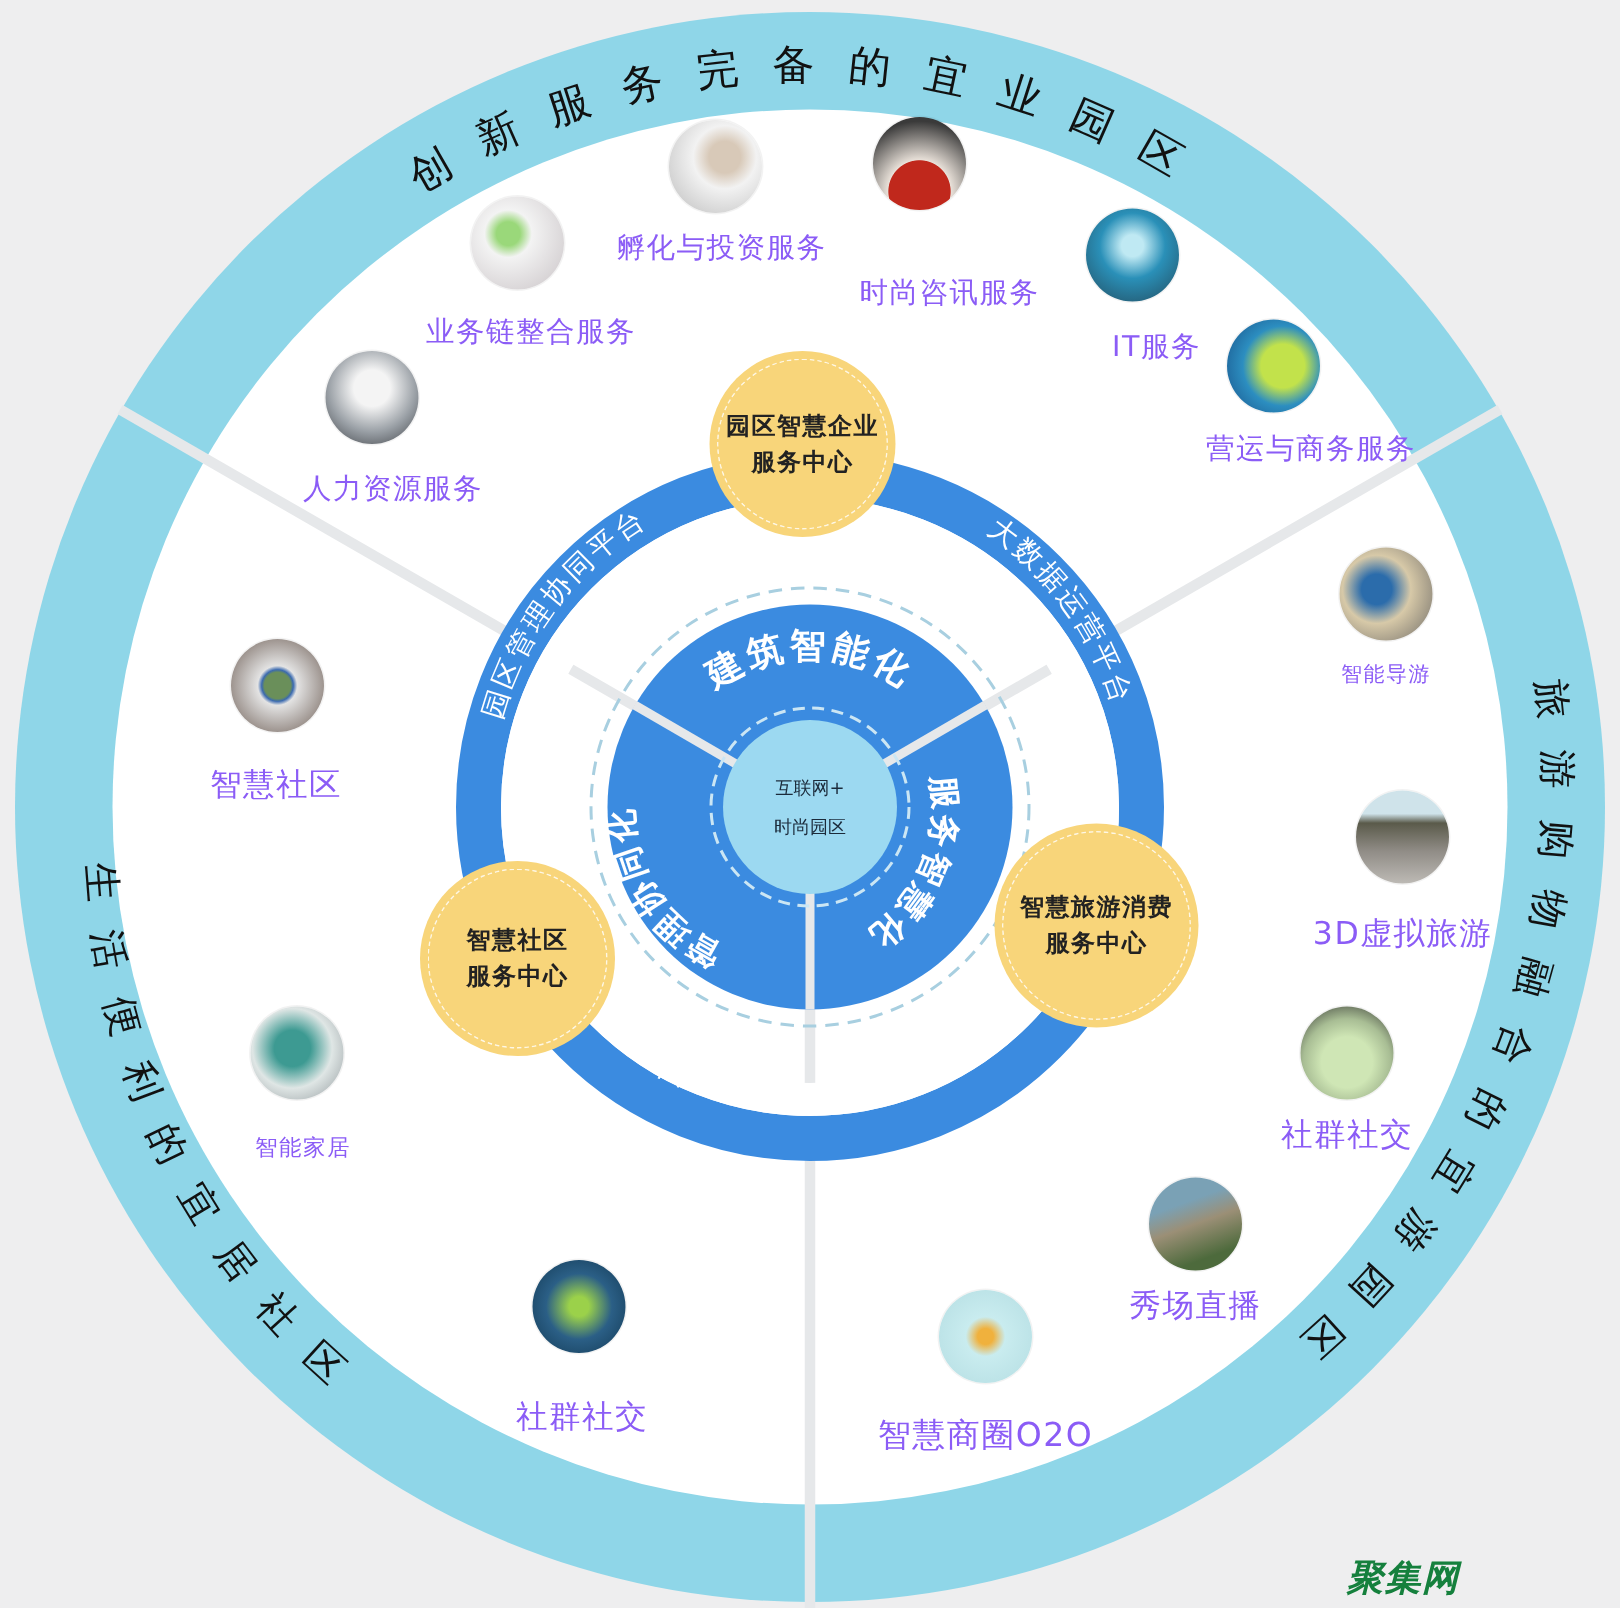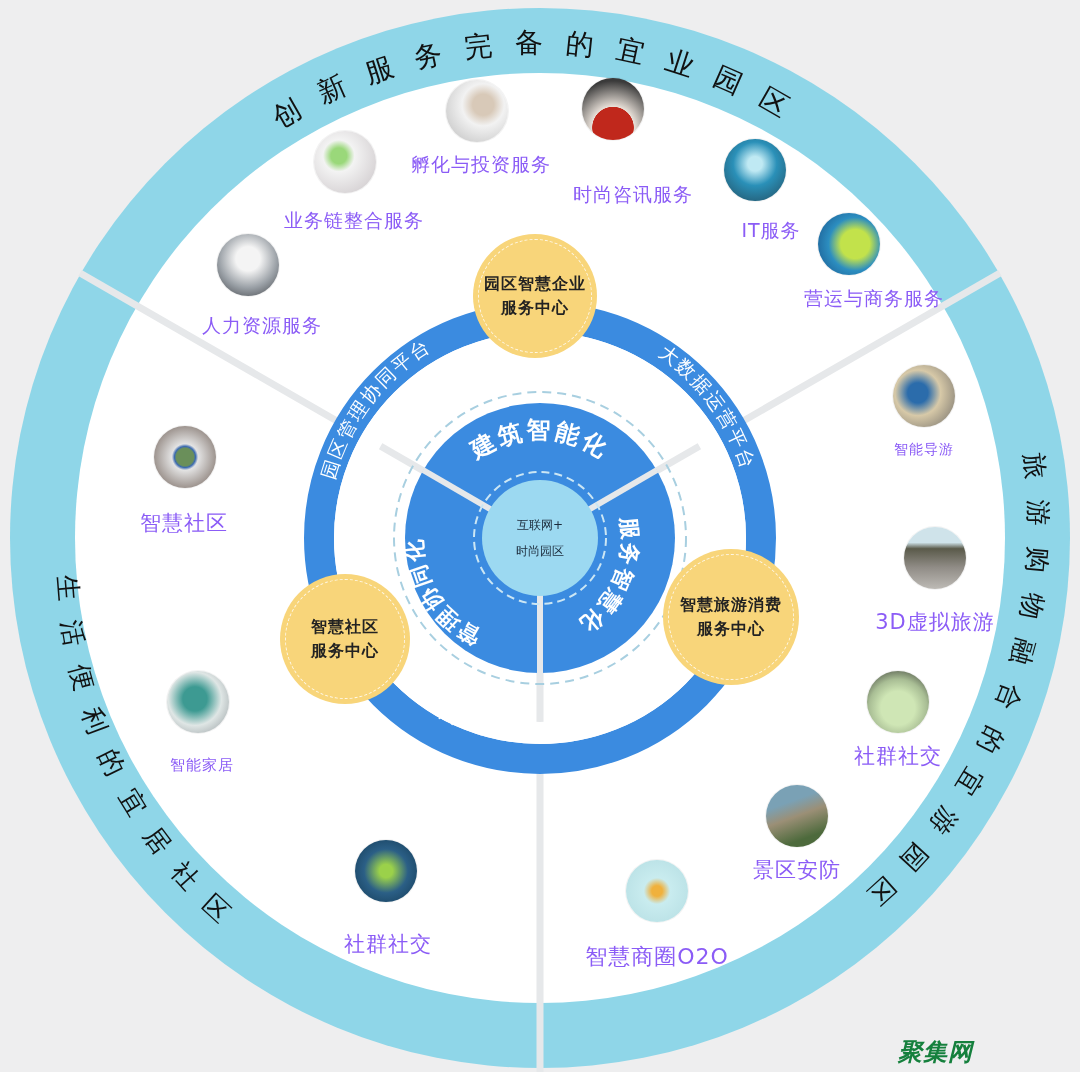--- a/index.html
+++ b/index.html
@@ -113,21 +113,21 @@
 <div class="thumb" style="left:849px;top:213px;background:radial-gradient(circle at 60% 50%,#c2e24b 0 30%,#2c8ec0 55%,#174e86 100%);"></div>
 <div class="lbl" style="left:830px;top:286px;margin-left:44px;">营运与商务服务</div>
 
 <div class="thumb" style="left:924px;top:365px;background:radial-gradient(circle at 40% 45%,#2b6cab 0 20%,#d7c9a8 45%,#6d6a66 100%);"></div>
 <div class="lbl" style="left:924px;top:441px;font-size:14px;text-align:right;">智能导游</div>
 <div class="thumb" style="left:935px;top:527px;background:linear-gradient(180deg,#cfe3ea 0 25%,#5a5a4a 35%,#908c86 65%,#bdbab5 100%);"></div>
 <div class="lbl" style="left:935px;top:596px;font-size:21px;margin-top:12px;">3D虚拟旅游</div>
 <div class="thumb" style="left:898px;top:671px;background:radial-gradient(circle at 50% 60%,#cfe6b5 0 35%,#a8bd94 60%,#2a2a2a 100%);"></div>
 <div class="lbl" style="left:898px;top:742px;font-size:21px;">社群社交</div>
 <div class="thumb" style="left:797px;top:785px;background:linear-gradient(160deg,#7aa1b5 0 30%,#9b8f76 50%,#4d6a3c 80%);"></div>
-<div class="lbl" style="left:797px;top:856px;font-size:21px;">景区安防</div>
+<div class="lbl" style="left:797px;top:856px;font-size:21px;">秀场直播</div>
 <div class="thumb" style="left:657px;top:860px;background:radial-gradient(circle at 50% 50%,#f0b13d 0 12%,#c9ecef 30%,#b4dde2 100%);"></div>
 <div class="lbl" style="left:657px;top:942px;font-size:22px;">智慧商圈O2O</div>
 
 <div class="thumb" style="left:185px;top:426px;background:radial-gradient(circle at 50% 50%,#6a8f5a 0 20%,#3b6ab0 24%,#e3e3e3 30%,#6b5b52 100%);"></div>
 <div class="lbl" style="left:184px;top:509px;font-size:21px;">智慧社区</div>
 <div class="thumb" style="left:198px;top:671px;background:radial-gradient(circle at 45% 45%,#3d9a92 0 25%,#dfe6e5 55%,#8d9599 100%);"></div>
 <div class="lbl" style="left:202px;top:756px;font-size:15px;">智能家居</div>
 <div class="thumb" style="left:386px;top:840px;background:radial-gradient(circle at 50% 50%,#9bd14a 0 15%,#2b5f86 50%,#123852 100%);"></div>
 <div class="lbl" style="left:388px;top:930px;font-size:21px;">社群社交</div>
 

